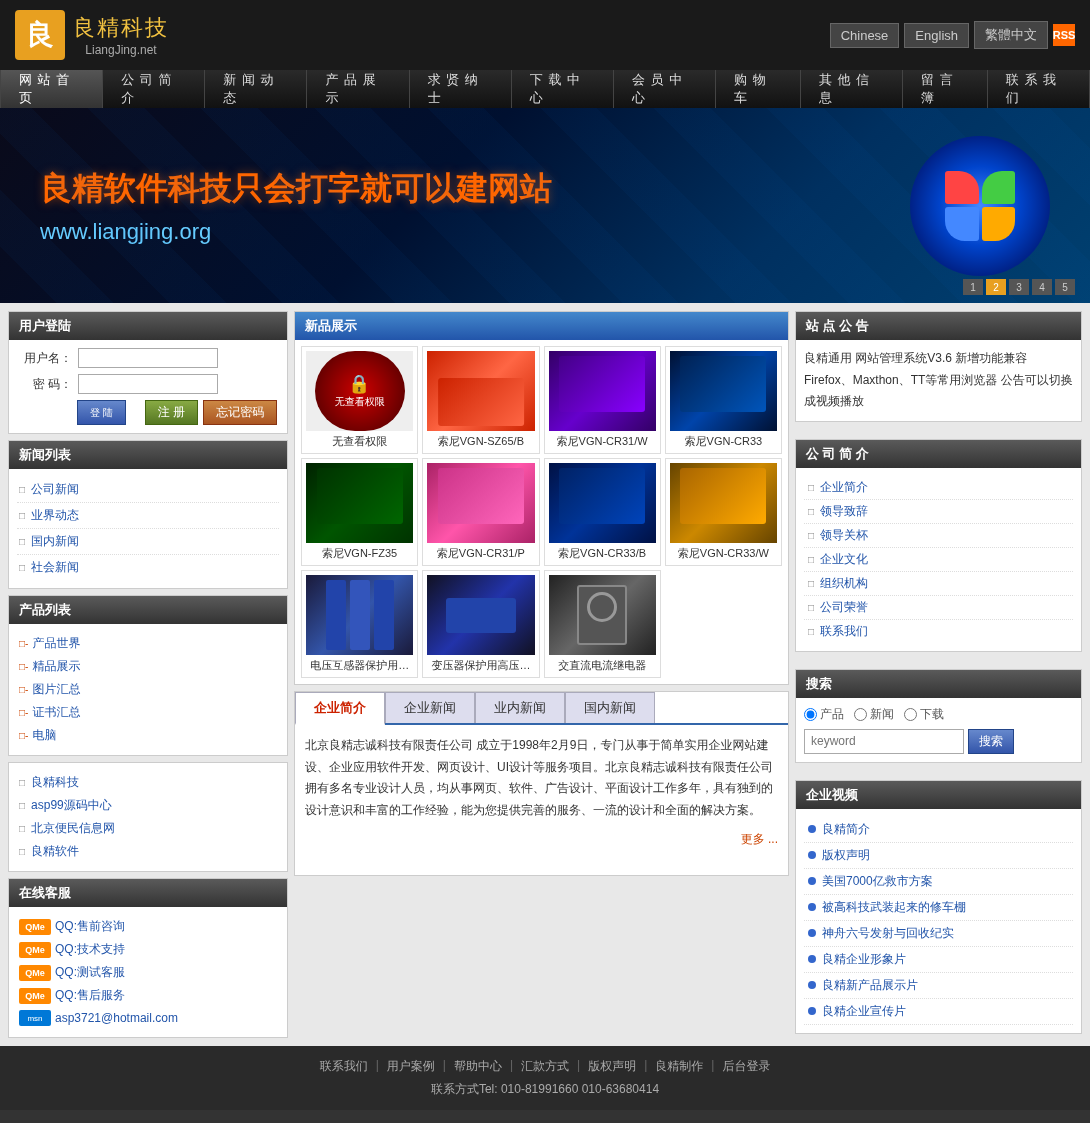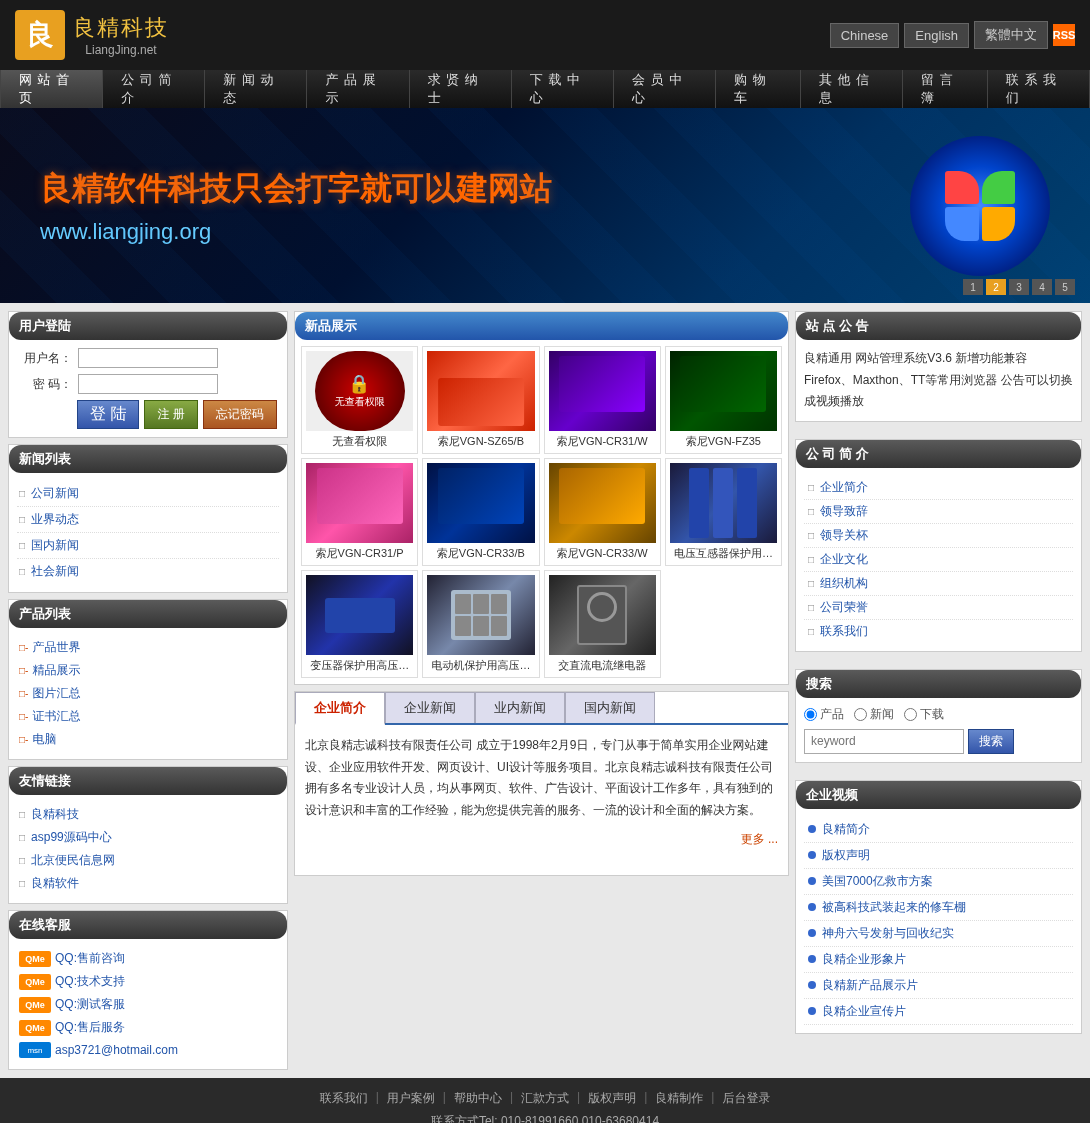--- a/index.html
+++ b/index.html
@@ -38,29 +38,29 @@
     .sidebar-left { width: 280px; flex-shrink: 0; display: flex; flex-direction: column; gap: 6px; }
     
     
     .center { flex: 1; display: flex; flex-direction: column; gap: 6px; }
     
     
     .sidebar-right { width: 287px; flex-shrink: 0; display: flex; flex-direction: column; gap: 17px; }
 
     
     .box { background: #fff; border: 1px solid #ccc; }
-    .box-title { background: linear-gradient(to bottom, #5a5a5a, #333); color: #fff; padding: 5px 10px; font-size: 13px; font-weight: bold; border-radius: 12px; }
+    .box-title { background: linear-gradient(to bottom, #5a5a5a, #333); color: #fff; padding: 5px 10px; font-size: 13px; font-weight: bold; }
     .box-title-blue { background: linear-gradient(to bottom, #4488cc, #2255aa); }
     .box-content { padding: 8px; }
     .login-row { display: flex; align-items: center; margin-bottom: 6px; }
     .login-label { width: 55px; text-align: right; margin-right: 6px; color: #333; font-size: 12px; }
     .login-input { border: 1px solid #aaa; padding: 2px 4px; width: 140px; height: 20px; font-size: 12px; }
     .login-buttons { display: flex; gap: 5px; margin-top: 6px; justify-content: flex-start; padding-left: 60px; }
-    .btn-login { background: linear-gradient(to bottom, #6688cc, #3355aa); color: #fff; border: 1px solid #224488; padding: 3px 12px; cursor: pointer; font-size: 16px; }
-    .btn-register { background: linear-gradient(to bottom, #88aa44, #557722); color: #fff; border: 1px solid #446611; padding: 3px 12px; cursor: pointer; font-size: 12px; }
+    .btn-login { background: linear-gradient(to bottom, #6688cc, #3355aa); color: #fff; border: 1px solid #224488; padding: 3px 12px; cursor: pointer; font-size: 10px; }
+    .btn-register { background: linear-gradient(to bottom, #88aa44, #557722); color: #fff; border: 1px solid #446611; padding: 3px 12px; cursor: pointer; font-size: 12px; margin-left: 14px; }
     .btn-forgot { background: linear-gradient(to bottom, #cc8844, #aa5522); color: #fff; border: 1px solid #883311; padding: 3px 12px; cursor: pointer; font-size: 12px; }
 
     
     .news-list-item { display: flex; align-items: center; padding: 4px 2px; border-bottom: 1px dotted #ddd; color: #555; }
     .news-list-item:last-child { border-bottom: none; }
     .news-bullet { color: #888; margin-right: 6px; font-size: 10px; }
     .news-link { color: #2255aa; text-decoration: none; font-size: 12px; }
 
     
     .product-list-item { display: flex; align-items: center; padding: 3px 2px; color: #555; }
@@ -239,21 +239,20 @@
           <a class="news-link">证书汇总</a>
         </div>
         <div class="product-list-item">
           <span class="prod-bullet">□-</span>
           <a class="news-link">电脑</a>
         </div>
       </div>
     </div>
 
     <div class="box">
-      <div class="box-title">友情链接</div>
       <div class="box-content">
         <div class="friend-link">
           <span class="news-bullet">□</span>
           <a class="news-link">良精科技</a>
         </div>
         <div class="friend-link">
           <span class="news-bullet">□</span>
           <a class="news-link">asp99源码中心</a>
         </div>
         <div class="friend-link">
@@ -315,20 +314,26 @@
             <div style="position:absolute;bottom:5px;left:50%;transform:translateX(-50%);width:80%;height:60%;background:linear-gradient(135deg,#cc2200,#ff6644);border-radius:3px;"></div>
           </div>
           <div class="product-name">索尼VGN-SZ65/B</div>
         </div>
         <div class="product-item">
           <div class="product-img" style="background:linear-gradient(135deg,#330066,#6600cc,#330066);">
             <div style="width:80%;height:70%;background:linear-gradient(135deg,#440088,#8800ff);border-radius:3px;margin:auto;margin-top:5px;"></div>
           </div>
           <div class="product-name">索尼VGN-CR31/W</div>
         </div>
+        <div class="product-item">
+          <div class="product-img" style="background:linear-gradient(135deg,#001133,#0044aa,#001133);">
+            <div style="width:80%;height:70%;background:linear-gradient(135deg,#002255,#0055bb);border-radius:3px;margin:auto;margin-top:5px;"></div>
+          </div>
+          <div class="product-name">索尼VGN-CR33</div>
+        </div>
 
         <div class="product-item">
           <div class="product-img" style="background:linear-gradient(135deg,#002200,#005500,#003300);">
             <div style="width:80%;height:70%;background:linear-gradient(135deg,#003300,#006600);border-radius:3px;margin:auto;margin-top:5px;"></div>
           </div>
           <div class="product-name">索尼VGN-FZ35</div>
         </div>
         <div class="product-item">
           <div class="product-img" style="background:linear-gradient(135deg,#aa2266,#ff55aa,#aa2266);">
             <div style="width:80%;height:70%;background:linear-gradient(135deg,#cc3388,#ff66bb);border-radius:3px;margin:auto;margin-top:5px;"></div>
@@ -354,33 +359,20 @@
             <div style="width:20px;height:70px;background:#3355bb;margin:0 2px;border-radius:2px;"></div>
             <div style="width:20px;height:70px;background:#2244aa;margin:0 2px;border-radius:2px;"></div>
           </div>
           <div class="product-name">电压互感器保护用…</div>
         </div>
         <div class="product-item">
           <div class="product-img" style="background:linear-gradient(135deg,#111122,#2233aa,#111122);display:flex;align-items:center;justify-content:center;">
             <div style="width:70px;height:35px;background:#2244aa;border-radius:3px;"></div>
           </div>
           <div class="product-name">变压器保护用高压…</div>
-        </div>
-        <div class="product-item">
-          <div class="product-img" style="background:linear-gradient(135deg,#222233,#7788aa,#222233);display:flex;align-items:center;justify-content:center;">
-            <div style="width:60px;height:50px;background:#aabbcc;border-radius:3px;display:grid;grid-template-columns:1fr 1fr 1fr;gap:2px;padding:4px;">
-              <div style="background:#888;border-radius:1px;"></div>
-              <div style="background:#888;border-radius:1px;"></div>
-              <div style="background:#888;border-radius:1px;"></div>
-              <div style="background:#888;border-radius:1px;"></div>
-              <div style="background:#888;border-radius:1px;"></div>
-              <div style="background:#888;border-radius:1px;"></div>
-            </div>
-          </div>
-          <div class="product-name">电动机保护用高压…</div>
         </div>
         <div class="product-item">
           <div class="product-img" style="background:linear-gradient(135deg,#222,#666,#222);display:flex;align-items:center;justify-content:center;">
             <div style="width:50px;height:60px;background:#555;border-radius:3px;border:2px solid #888;position:relative;">
               <div style="position:absolute;top:5px;left:50%;transform:translateX(-50%);width:30px;height:30px;border:3px solid #999;border-radius:50%;"></div>
             </div>
           </div>
           <div class="product-name">交直流电流继电器</div>
         </div>
       </div>

